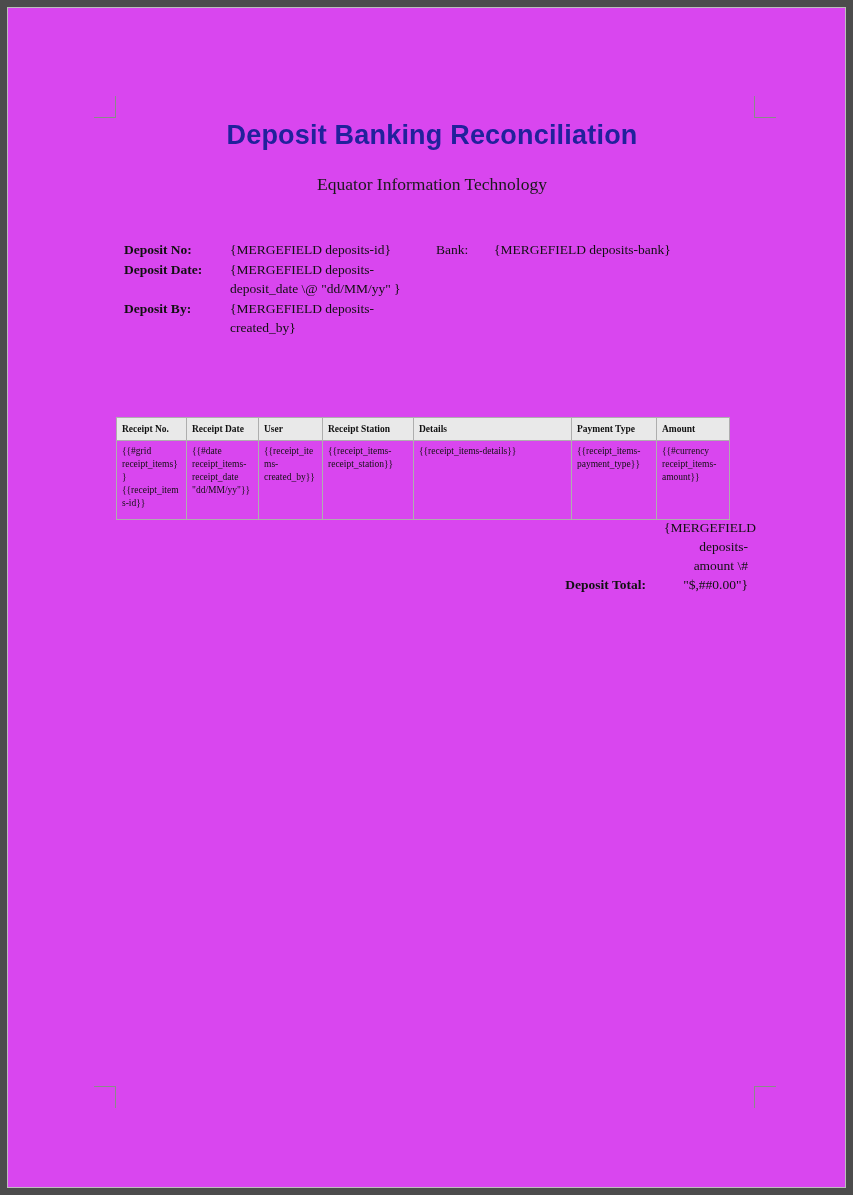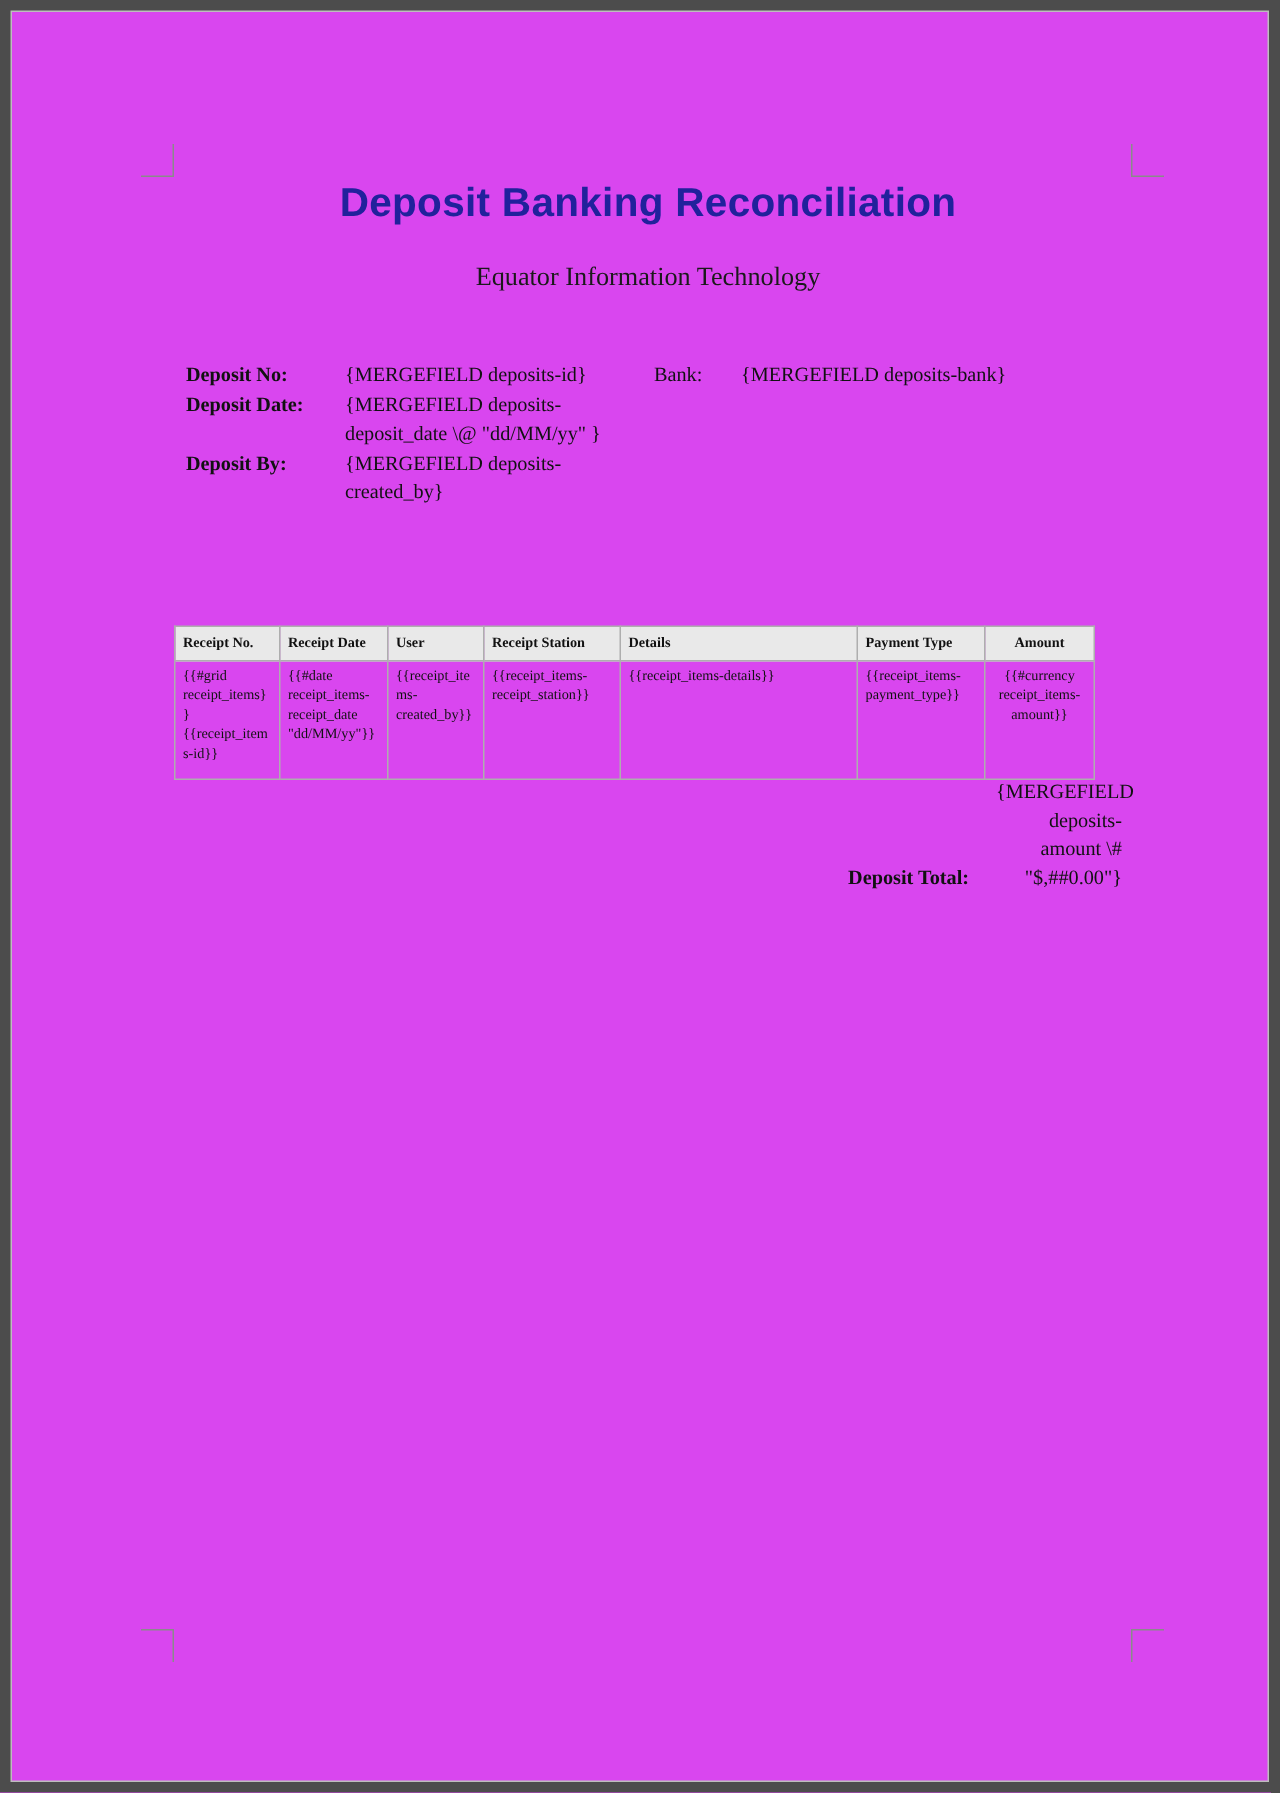--- a/index.html
+++ b/index.html
@@ -119,21 +119,21 @@
     border: 1px solid #aeaeae;
     font-size: 9.5px;
     font-weight: bold;
     color: #111;
     padding: 4px 5px;
     text-align: left;
     vertical-align: middle;
     height: 14px;
   }
   table.grid th.num, table.grid td.num {
-    text-align: center;
+    text-align: left;
   }
   table.grid td {
     border: 1px solid #aeaeae;
     font-size: 9.5px;
     color: #111;
     padding: 4px 5px;
     vertical-align: top;
     height: 70px;
     word-break: break-word;
     line-height: 13px;

